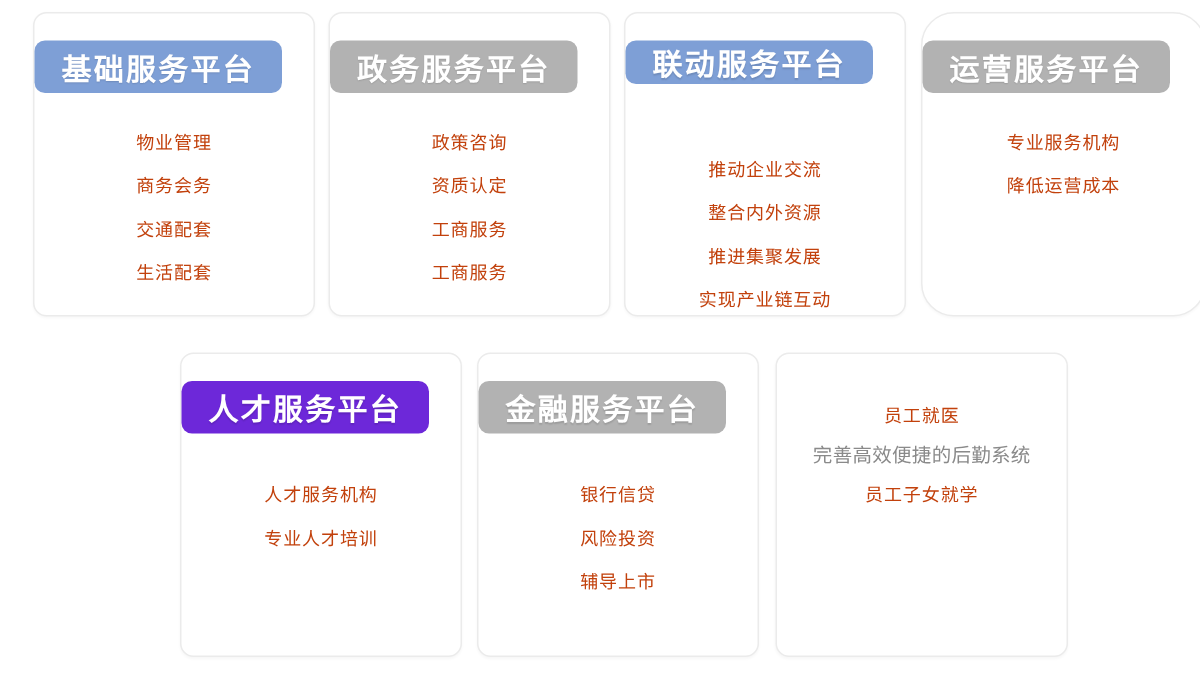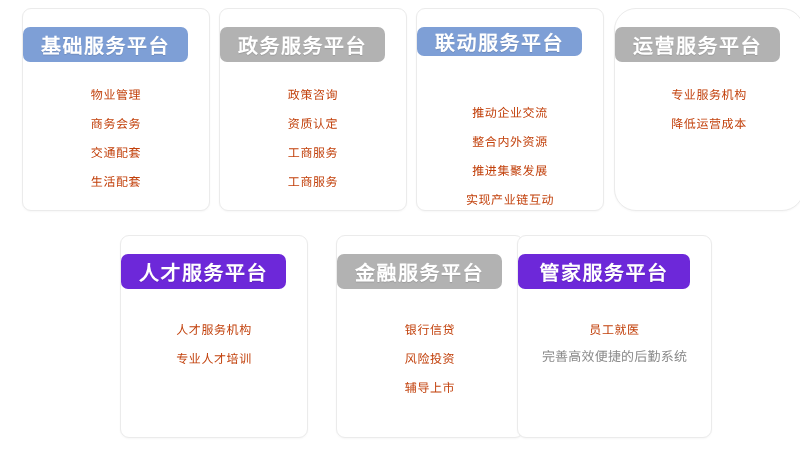--- a/index.html
+++ b/index.html
@@ -89,21 +89,21 @@
   .row-top .items { margin-top: 19px; }
 
   #card-jichu    .badge { width: 165px; }
   #card-zhengwu  .badge { width: 165px; }
   #card-liandong .badge { width: 165px; }
   #card-yunying  .badge { width: 165px; }
 
   
   .row-bottom .card { top: 235px; height: 203px; }
   #card-rencai   { left: 108px; width: 188px; }
-  #card-jinrong  { left: 324px; width: 188px; }
+  #card-jinrong  { left: 306px; width: 188px; }
   #card-guanjia  { left: 505px; width: 195px; }
 
   .row-bottom .badge { margin-top: 18px; }
   .row-bottom .items { margin-top: 27px; }
 
   #card-rencai  .badge { width: 165px; }
   #card-jinrong .badge { width: 165px; }
   #card-guanjia .badge { width: 172px; }
 </style>
 </head>
@@ -166,22 +166,22 @@
     <div class="card" id="card-jinrong">
       <div class="badge gray">金融服务平台</div>
       <div class="items">
         <div class="item">银行信贷</div>
         <div class="item">风险投资</div>
         <div class="item">辅导上市</div>
       </div>
     </div>
 
     <div class="card" id="card-guanjia">
-      <div class="badge red">管家服务平台</div>
       <div class="items">
         <div class="item">员工就医</div>
         <div class="item small">完善高效便捷的后勤系统</div>
+        <div class="item">员工子女就学</div>
       </div>
     </div>
 
   </div>
 
 </div>
 
 </body></html>

